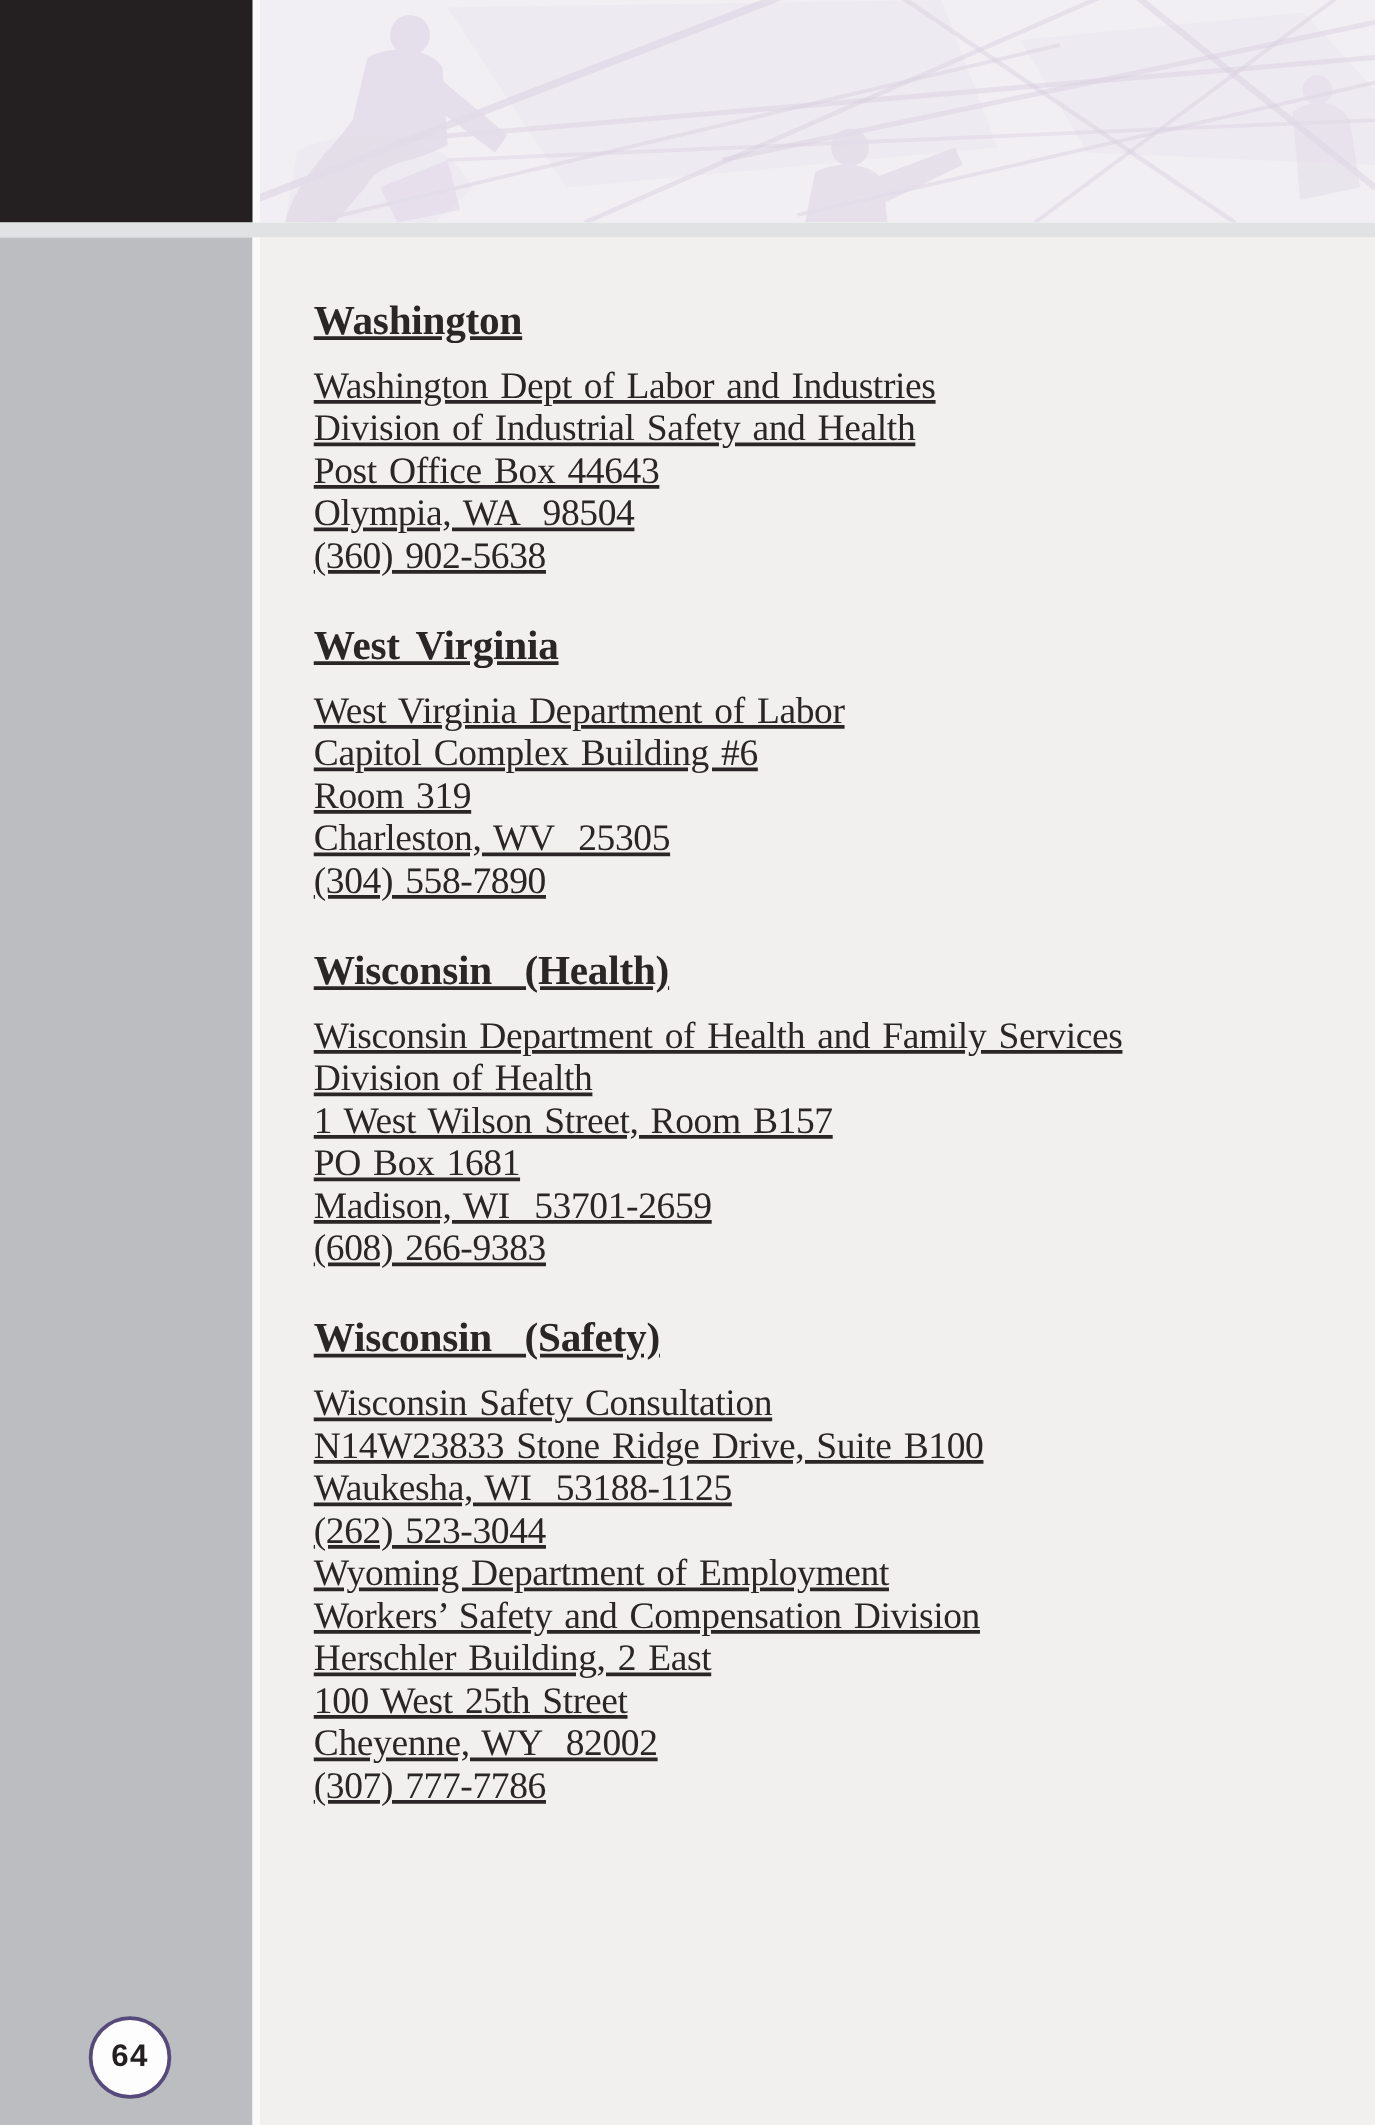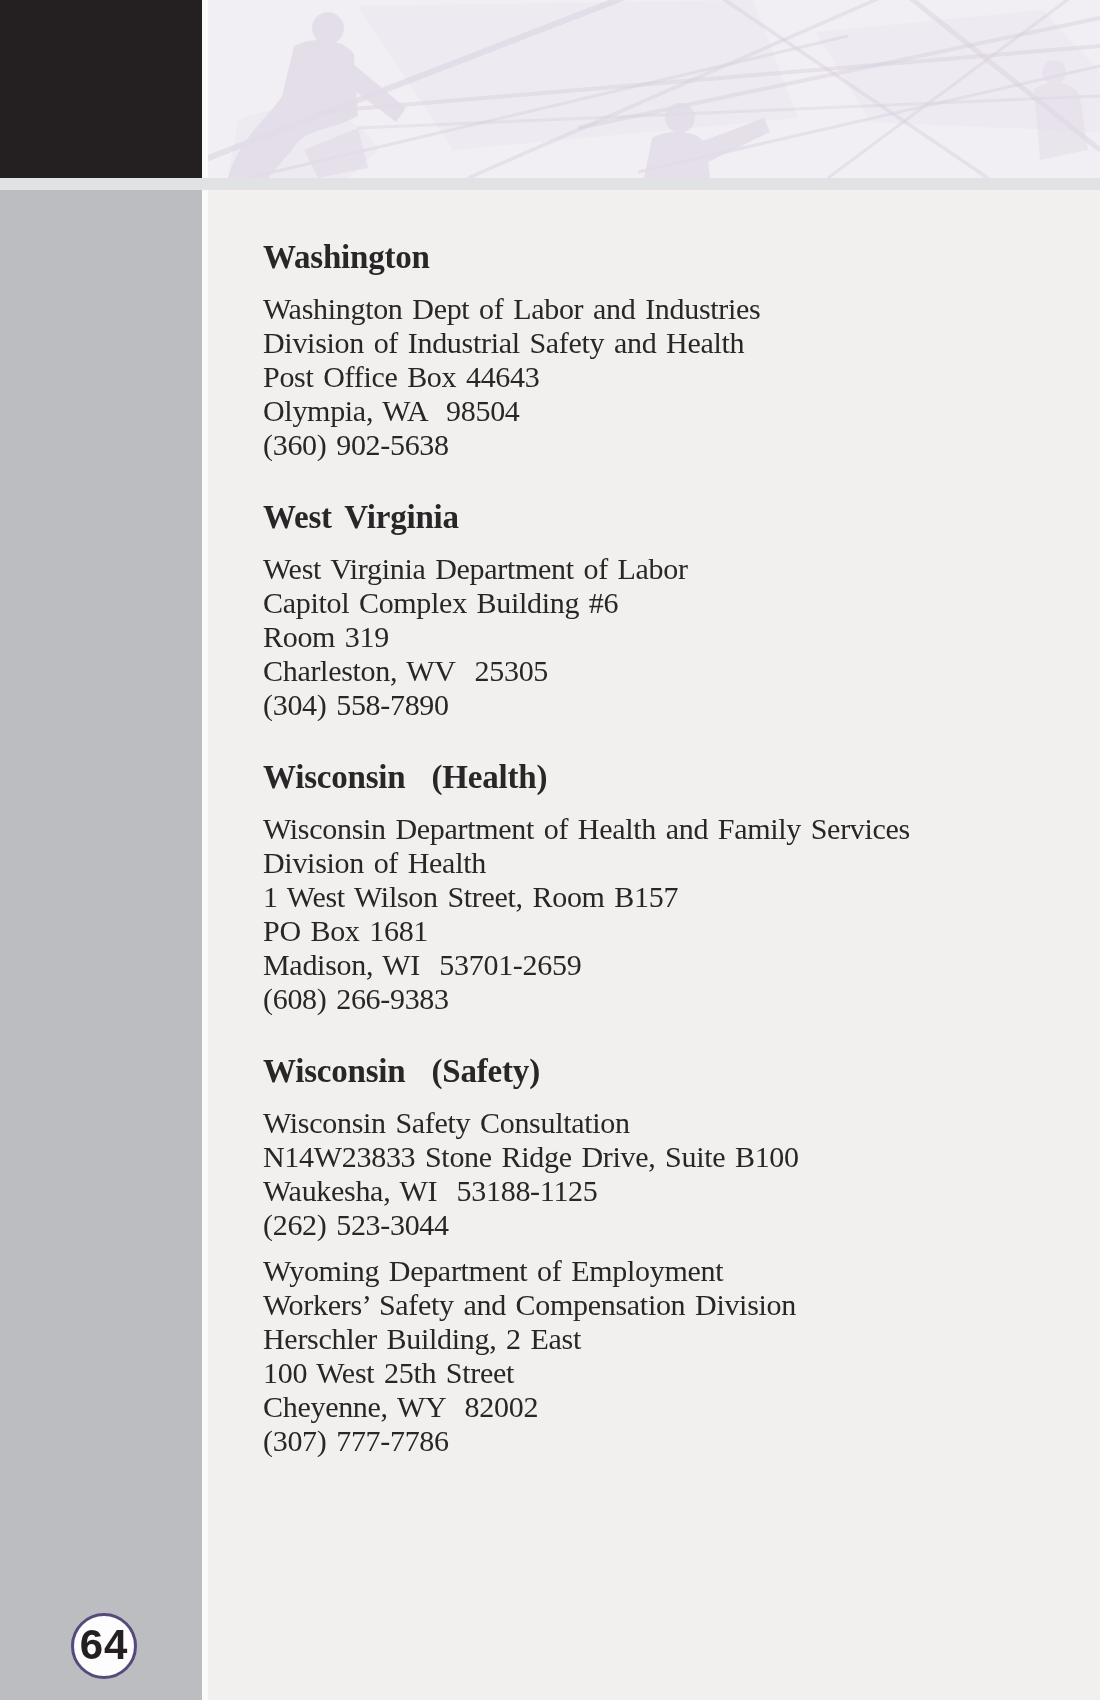--- a/index.html
+++ b/index.html
@@ -41,21 +41,21 @@
   .body-band{position:absolute;left:0;top:190px;width:1100px;height:1510px;}
   .sidebar{position:absolute;left:0;top:0;width:202px;height:1510px;background:var(--sidebar-gray);}
   .gutter-col{position:absolute;left:202px;top:0;width:6px;height:1510px;background:var(--gutter);}
   .content{
     position:absolute;left:208px;top:0;width:892px;height:1510px;
     background:var(--content-bg);
     box-sizing:border-box;
     padding:12px 24px 0 43px;
   }
   
-  .entry{margin:12px;}
+  .entry{margin:0;text-decoration:underline;}
   .entry-heading{
     font-size:33px;line-height:38px;font-weight:bold;
     margin:36px 0 16px 0;
     letter-spacing:-0.2px;word-spacing:5px;
     white-space:pre-wrap;
   }
   .entry-line{
     font-size:30px;line-height:34px;
     letter-spacing:-0.3px;word-spacing:2.5px;
     white-space:pre-wrap;
@@ -64,21 +64,21 @@
   .page-number-badge{
     position:absolute;left:71px;top:1613px;
     width:66px;height:66px;border-radius:50%;
     background:var(--circle-fill);
     border:3px solid var(--circle-border);
     box-sizing:border-box;
     display:flex;align-items:center;justify-content:center;
   }
   .page-number-badge span{
     font-family:"Liberation Sans","DejaVu Sans",sans-serif;
-    font-weight:700;font-size:42px;letter-spacing:1px;
+    font-weight:700;font-size:25px;letter-spacing:1px;
     color:var(--black-block);
     transform:translateY(-1px);
   }
 </style>
 </head>
 <body>
 
 <div class="page">
 
   <div class="header-band">

